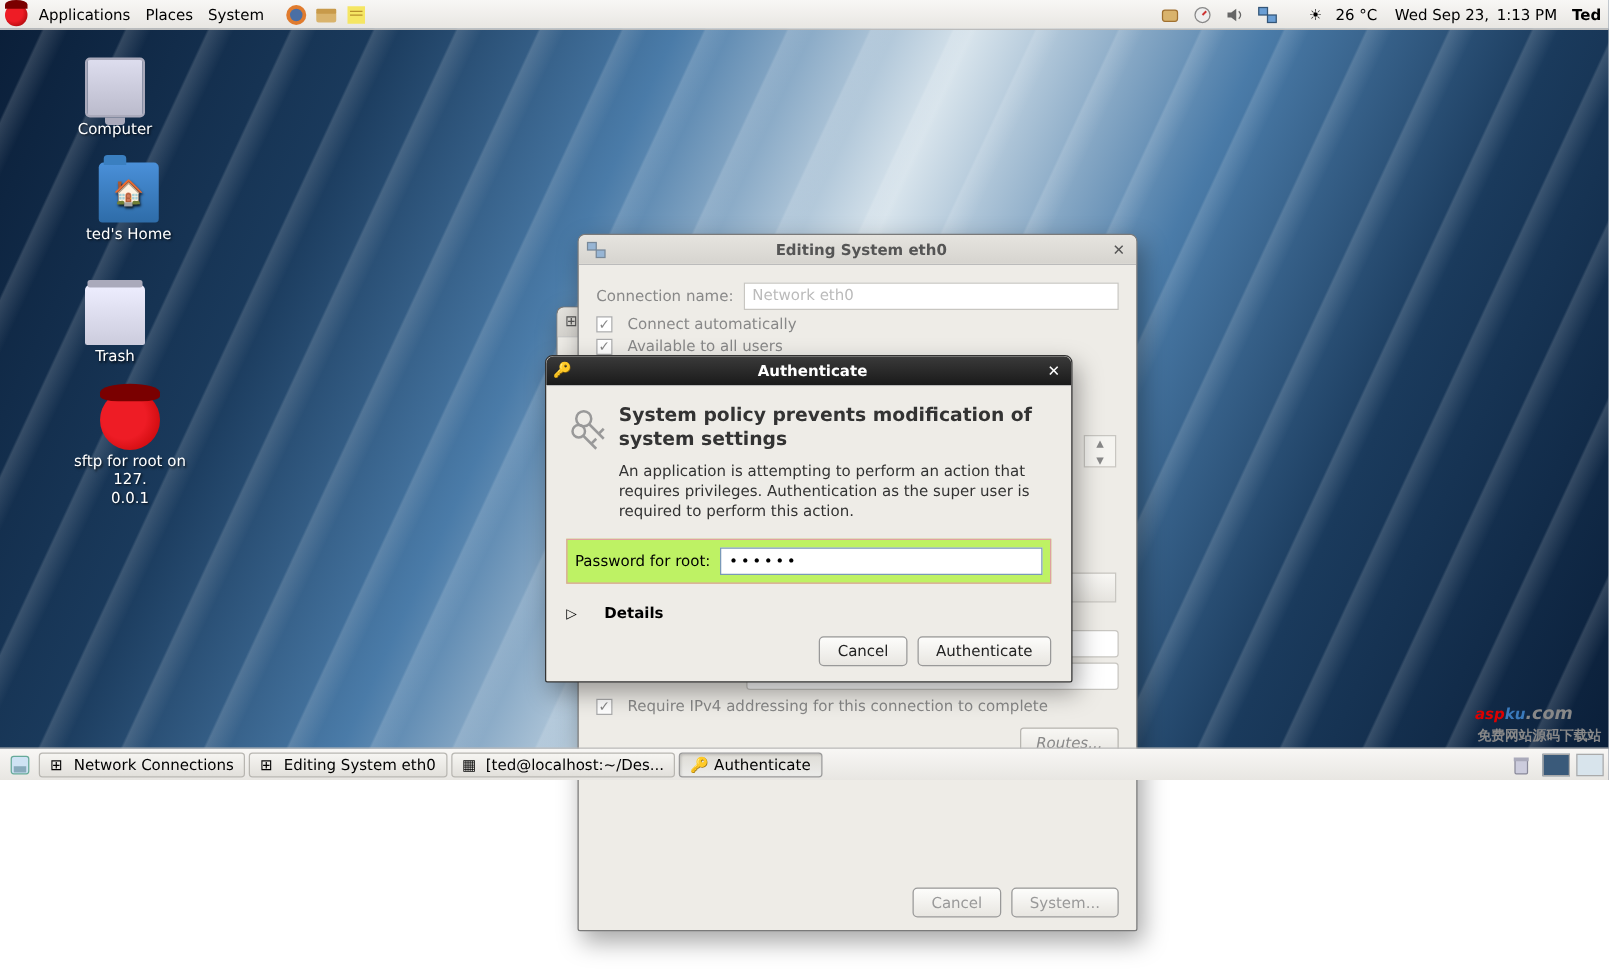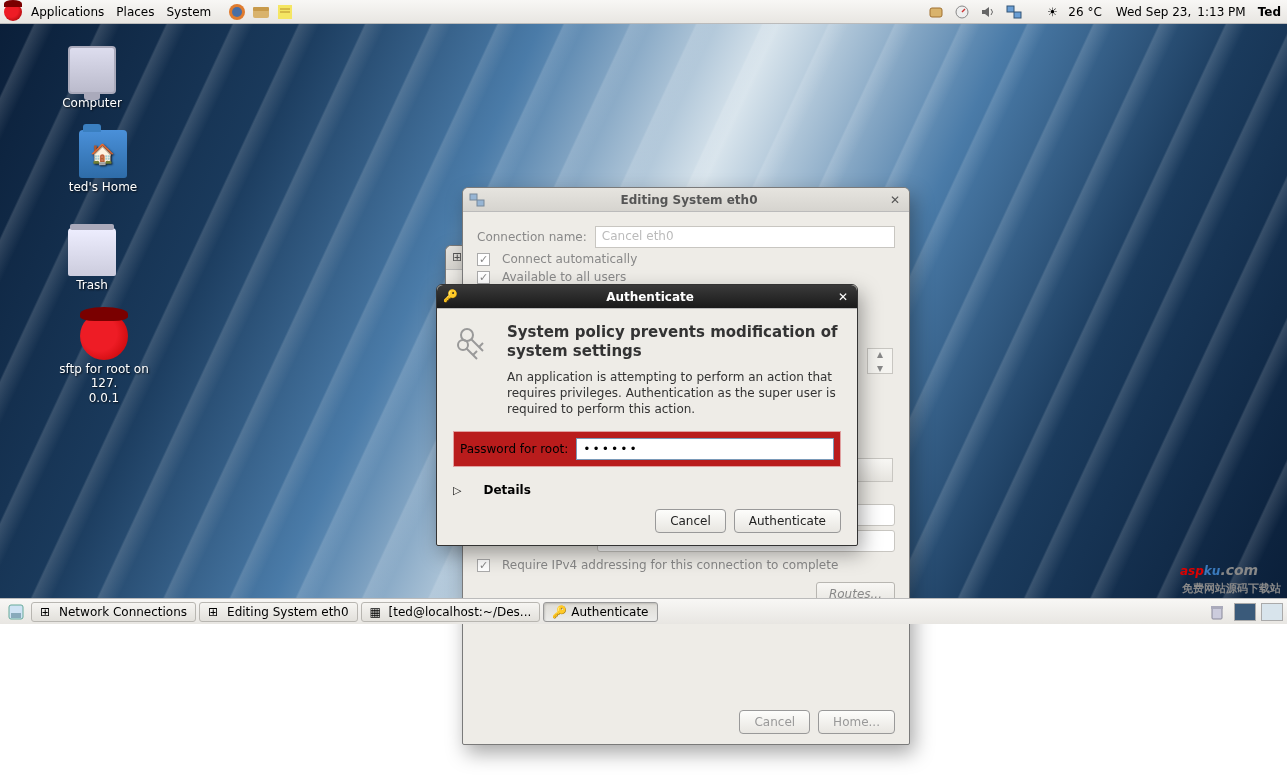--- a/index.html
+++ b/index.html
@@ -48,25 +48,25 @@
 .chk.checked::after { content: "✓"; font-size: 11px; color: #888; }
 .section-cut { margin-top: 220px; }
 .right-btn { float: right; clear: both; margin-top: 6px; padding: 4px 12px; border: 1px solid #b8b6b1; background: linear-gradient(#f8f7f4, #e6e4df); border-radius: 3px; color: #888; font-style: italic; }
 .bottom-btns { position: absolute; bottom: 10px; right: 14px; display: flex; gap: 8px; }
 
 
 .win-auth { left: 436px; top: 284px; width: 422px; z-index: 5; border-color: #333; }
 .win-auth .titlebar { background: linear-gradient(#3a3a3a, #1a1a1a); color: #fff; }
 .win-auth .titlebar .close { color: #fff; }
 .auth-body { padding: 14px 16px 12px; display: flex; flex-direction: column; }
-.auth-top { display: flex; gap: 12px; }
+.auth-top { display: flex; }
 .key-icon { width: 42px; height: 42px; flex-shrink: 0; display: flex; align-items: center; justify-content: center; font-size: 32px; color: #888; }
 .auth-heading { font-size: 15px; font-weight: bold; color: #333; line-height: 1.25; margin-bottom: 8px; }
 .auth-msg { font-size: 12px; color: #333; line-height: 1.35; }
-.pwd-row { margin-top: 14px; padding: 6px; border: 1px solid #e0a0a0; background: #b91c1c; display: flex; align-items: center; gap: 8px; }
+.pwd-row { margin-top: 14px; padding: 6px; border: 1px solid #e0a0a0; background: #bef264; display: flex; align-items: center; gap: 8px; }
 .pwd-row input { flex: 1; height: 22px; border: 1px solid #7a99b8; padding: 2px 6px; font-family: monospace; letter-spacing: 2px; }
 .details-row { margin-top: 16px; display: flex; align-items: center; gap: 22px; cursor: pointer; }
 .details-row .tri::before { content: "▷"; font-size: 11px; }
 .auth-btns { margin-top: 12px; display: flex; justify-content: flex-end; gap: 8px; }
 .btn { padding: 4px 14px; border: 1px solid #999; background: linear-gradient(#fdfdfb, #e8e6e1); border-radius: 4px; cursor: pointer; color: #222; }
 
 
 .win-partial { left: 445px; top: 245px; width: 30px; height: 60px; z-index: 1; border-right: none; }
 
 
@@ -176,21 +176,21 @@
       <div class="ticon"><svg width="16" height="16">
             <rect x="1" y="2" width="7" height="6" fill="#97b5d4" stroke="#789"></rect>
             <rect x="8" y="8" width="7" height="6" fill="#97b5d4" stroke="#789"></rect>
           </svg></div>
       <div class="title">Editing System eth0</div>
       <div class="close">✕</div>
     </div>
     <div class="win-body">
       <div class="form-row">
         <label>Connection name:</label>
-        <div class="field">Cancel eth0</div>
+        <div class="field">Network eth0</div>
       </div>
       <div class="form-row">
           <span class="chk checked"></span>
           <label>Connect automatically</label>
         </div>
       <div class="form-row">
           <span class="chk checked"></span>
           <label>Available to all users</label>
         </div>
 
@@ -207,21 +207,21 @@
           <div class="field" style="border-radius:3px"></div>
         </div>
       <div class="form-row" style="margin-top:6px">
           <span class="chk checked"></span>
           <label>Require IPv4 addressing for this connection to complete</label>
         </div>
       <button class="right-btn">Routes...</button>
     </div>
     <div class="bottom-btns">
       <button class="btn" style="color:#999">Cancel</button>
-      <button class="btn" style="color:#999">Home...</button>
+      <button class="btn" style="color:#999">System...</button>
     </div>
   </div>
 
   <div class="win win-auth">
     <div class="titlebar">
       <div class="ticon">🔑</div>
       <div class="title">Authenticate</div>
       <div class="close">✕</div>
     </div>
     <div class="auth-body">

